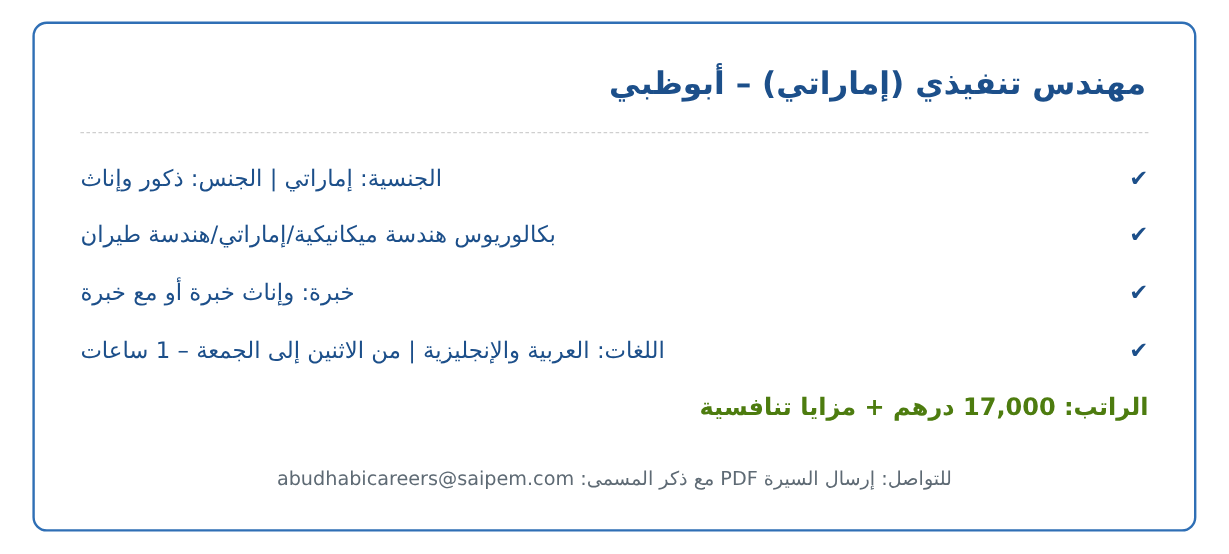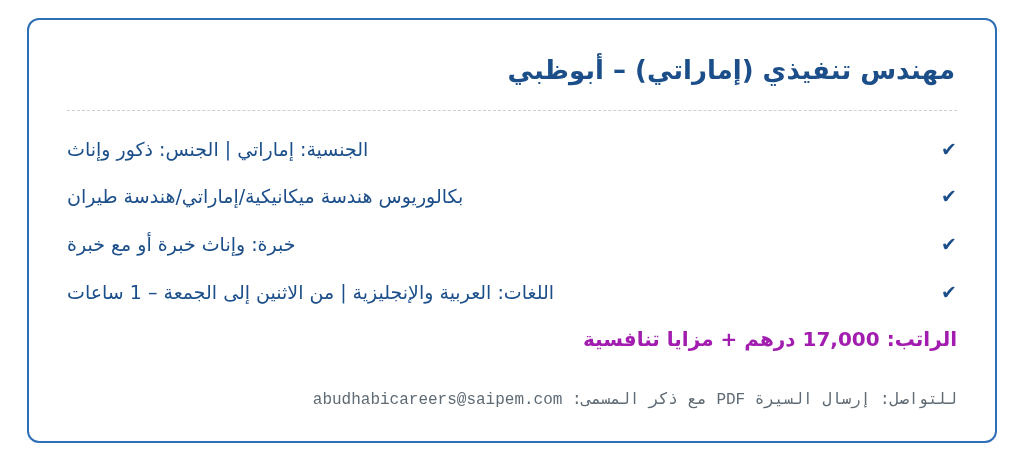--- a/index.html
+++ b/index.html
@@ -75,31 +75,30 @@
     text-align: left;
     flex: 1 1 auto;
     direction: rtl;
   }
   .salary-row {
     direction: rtl;
     text-align: right;
     margin: 4px 0 0 0;
   }
   .salary {
-    color: #a21caf;
+    color: #4d7c0f;
     font-size: 20px;
     font-weight: bold;
     direction: rtl;
     unicode-bidi: plaintext;
   }
   .contact-row {
     direction: rtl;
-    text-align: right;
+    text-align: center;
     margin-top: 38px;
-    font-family: Liberation Mono, monospace;
   }
   .contact {
     color: #5e6a74;
     font-size: 16px;
     direction: rtl;
     unicode-bidi: plaintext;
   }
 </style>
 </head>
 <body>

